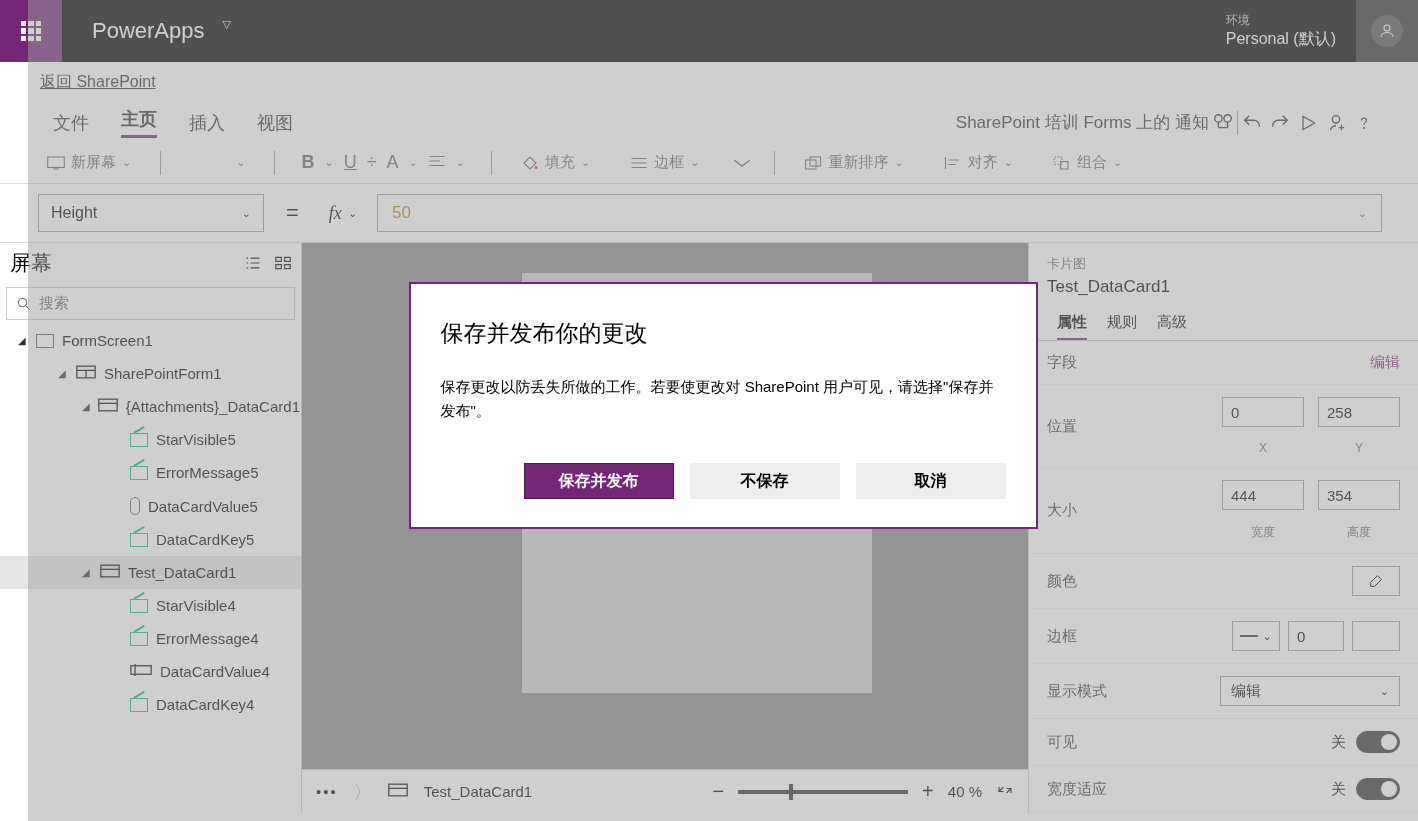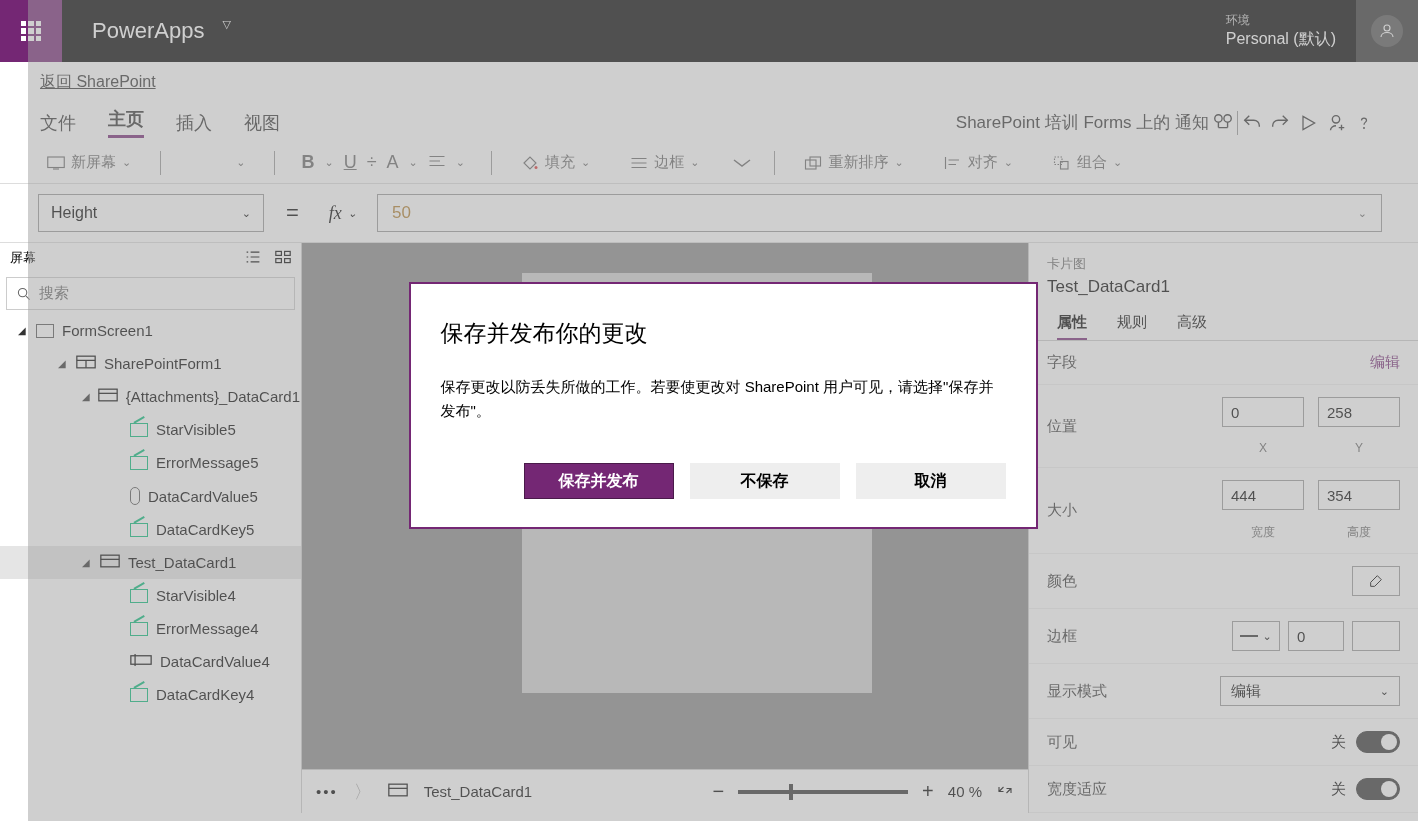--- a/index.html
+++ b/index.html
@@ -8,36 +8,36 @@
 .waffle { width: 62px; height: 62px; background: #742774; display: flex; align-items: center; justify-content: center; }
 .waffle-grid { width: 20px; height: 20px; display: grid; grid-template-columns: repeat(3,1fr); gap: 2px; }
 .waffle-grid span { background: #fff; }
 .brand { font-size: 22px; padding: 0 30px; display: flex; align-items: flex-start; gap: 18px; }
 .env { margin-left: auto; padding: 0 20px; }
 .env .env-label { font-size: 12px; color: #ccc; }
 .env .env-value { font-size: 16px; }
 .user-icon { width: 62px; height: 62px; background: #333; display: flex; align-items: center; justify-content: center; border-radius: 0; }
 .user-circle { width: 32px; height: 32px; border-radius: 50%; background: #555; display: flex; align-items: center; justify-content: center; }
 .back-link { padding: 10px 40px; font-size: 16px; text-decoration: underline; color: #333; }
-.cmdbar { display: flex; align-items: center; padding: 4px 40px; gap: 32px; font-size: 18px; color: #333; }
+.cmdbar { display: flex; align-items: center; padding: 4px 40px; gap: 32px; font-size: 18px; color: #333; margin-left: 13px; }
 .cmdbar .active { font-weight: 600; border-bottom: 3px solid #742774; padding-bottom: 4px; }
 .cmd-right { margin-left: auto; font-size: 17px; color: #333; display: flex; align-items: center; }
 .icon-btn { display: inline-flex; align-items: center; justify-content: center; width: 28px; height: 28px; }
 .toolbar { display: flex; align-items: center; padding: 6px 36px; gap: 18px; color: #666; border-bottom: 1px solid #ddd; }
 .toolbar .group { display: flex; align-items: center; gap: 10px; padding: 4px 8px; }
 .toolbar .btn { border: 1px solid transparent; padding: 4px 10px; display: flex; align-items: center; gap: 6px; font-size: 15px; }
 .chev { font-size: 11px; }
 .formula-row { display: flex; align-items: center; padding: 10px 36px 10px 38px; gap: 12px; border-bottom: 1px solid #ddd; }
 .prop-dd { width: 226px; height: 38px; border: 1px solid #999; padding: 0 12px; display: flex; align-items: center; justify-content: space-between; font-size: 16px; }
 .eq { font-size: 22px; padding: 0 10px; }
 .fx { font-style: italic; font-family: Georgia, serif; font-size: 18px; padding: 0 8px; display: flex; align-items: center; gap: 6px; }
 .formula-input { flex: 1; height: 38px; border: 1px solid #999; padding: 0 14px; font-size: 17px; color: #b07d2b; display: flex; align-items: center; justify-content: space-between; }
 .main { display: flex; height: 570px; }
 .tree-panel { width: 302px; border-right: 1px solid #ccc; display: flex; flex-direction: column; }
-.tree-head { display: flex; align-items: center; justify-content: space-between; padding: 6px 10px; font-size: 13px; }
+.tree-head { display: flex; align-items: center; justify-content: space-between; padding: 6px 10px; font-size: 21px; }
 .tree-search { display: flex; align-items: center; gap: 8px; padding: 6px 10px; border: 1px solid #ccc; margin: 4px 6px; font-size: 15px; color: #666; }
 .tree-list { flex: 1; overflow: auto; font-size: 15px; }
 .tree-item { display: flex; align-items: center; gap: 8px; padding: 8px 8px; cursor: default; }
 .tree-item.sel { background: #e5e5e5; }
 .tree-icon { width: 18px; height: 14px; border: 1.5px solid #555; flex-shrink: 0; }
 .indent-1 { padding-left: 18px; }
 .indent-2 { padding-left: 58px; }
 .indent-3 { padding-left: 82px; }
 .indent-4 { padding-left: 112px; }
 .caret { font-size: 10px; color: #333; width: 10px; }
@@ -47,21 +47,21 @@
 .canvas { flex: 1; background: #888; position: relative; }
 .canvas-inner { position: absolute; left: 220px; top: 30px; width: 350px; height: 420px; background: #d0d0d0; }
 .canvas-footer { position: absolute; bottom: 0; left: 0; right: 0; height: 44px; background: #fff; border-top: 1px solid #ccc; display: flex; align-items: center; padding: 0 14px; gap: 16px; font-size: 15px; }
 .breadcrumb-chev { color: #aaa; font-size: 18px; }
 .zoom { margin-left: auto; display: flex; align-items: center; gap: 14px; }
 .slider { width: 170px; height: 4px; background: #333; position: relative; }
 .slider::after { content: ""; position: absolute; left: 30%; top: -6px; width: 4px; height: 16px; background: #333; }
 .side-panel { width: 390px; border-left: 1px solid #ccc; padding: 12px 0 0 0; font-size: 15px; overflow: auto; }
 .side-panel .sec-title { font-size: 13px; color: #666; padding: 0 18px; }
 .side-panel .card-name { font-size: 17px; padding: 4px 18px 10px; }
-.side-tabs { display: flex; gap: 30px; padding: 0 28px; border-bottom: 1px solid #ccc; }
+.side-tabs { display: flex; gap: 20px; padding: 0 28px; border-bottom: 1px solid #ccc; }
 .side-tabs span { padding: 6px 0; font-size: 15px; }
 .side-tabs .act { border-bottom: 2px solid #742774; font-weight: 600; }
 .prop-row { display: flex; align-items: center; justify-content: space-between; padding: 12px 18px; border-bottom: 1px solid #eee; }
 .prop-row .label { color: #333; }
 .prop-link { color: #742774; }
 .pair-inputs { display: flex; gap: 14px; flex-direction: column; align-items: flex-end; }
 .inp-row { display: flex; gap: 14px; }
 .inp { width: 82px; height: 30px; border: 1px solid #999; padding: 0 8px; display: flex; align-items: center; }
 .inp-lbl { text-align: center; font-size: 12px; color: #666; width: 82px; }
 .toggle { width: 44px; height: 22px; border: 1px solid #333; border-radius: 11px; position: relative; }

